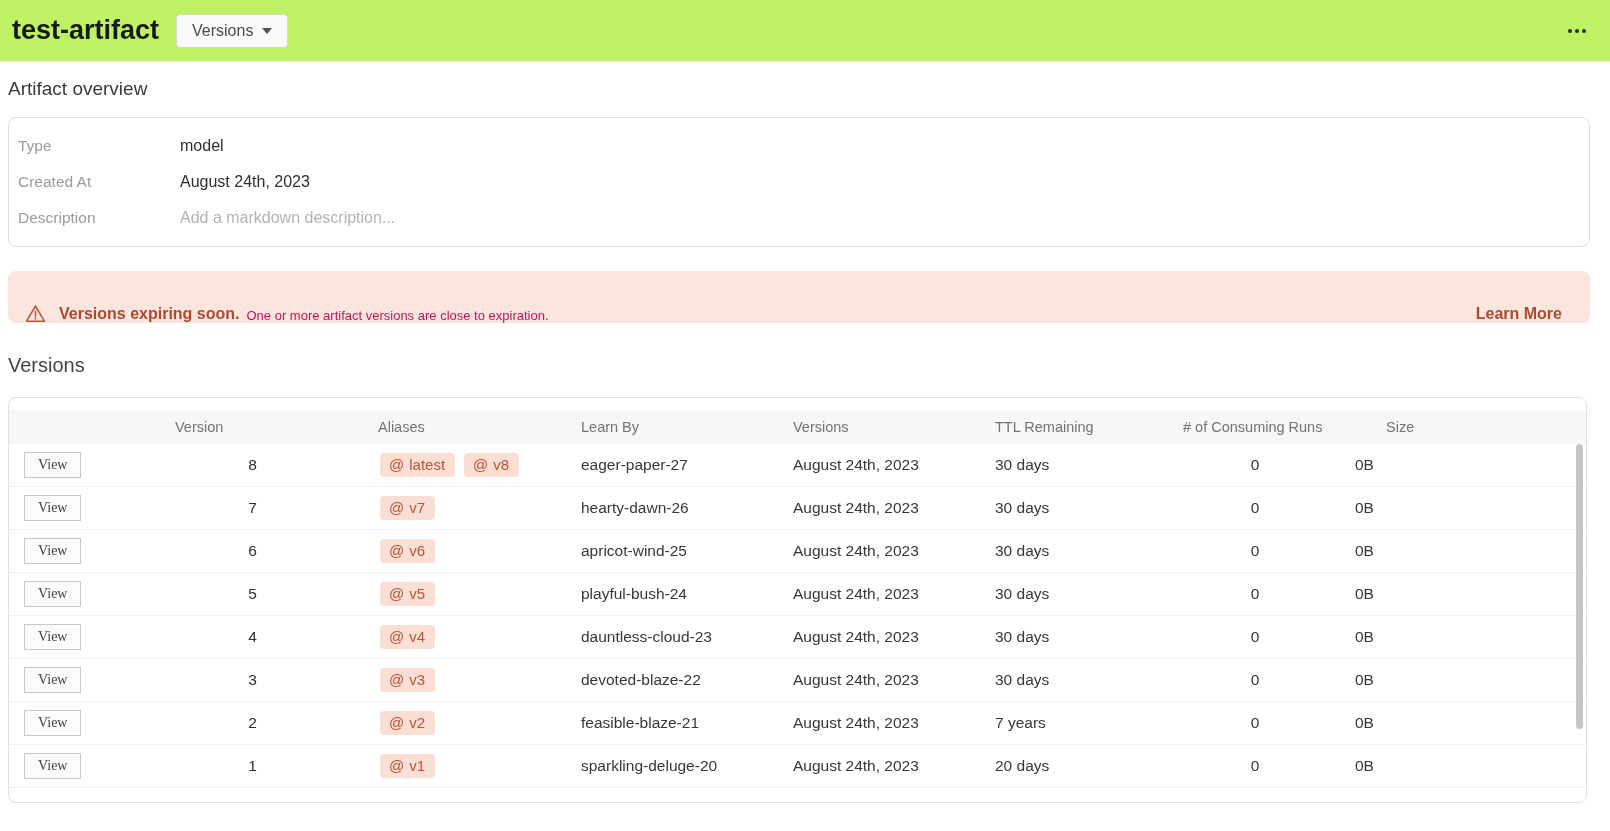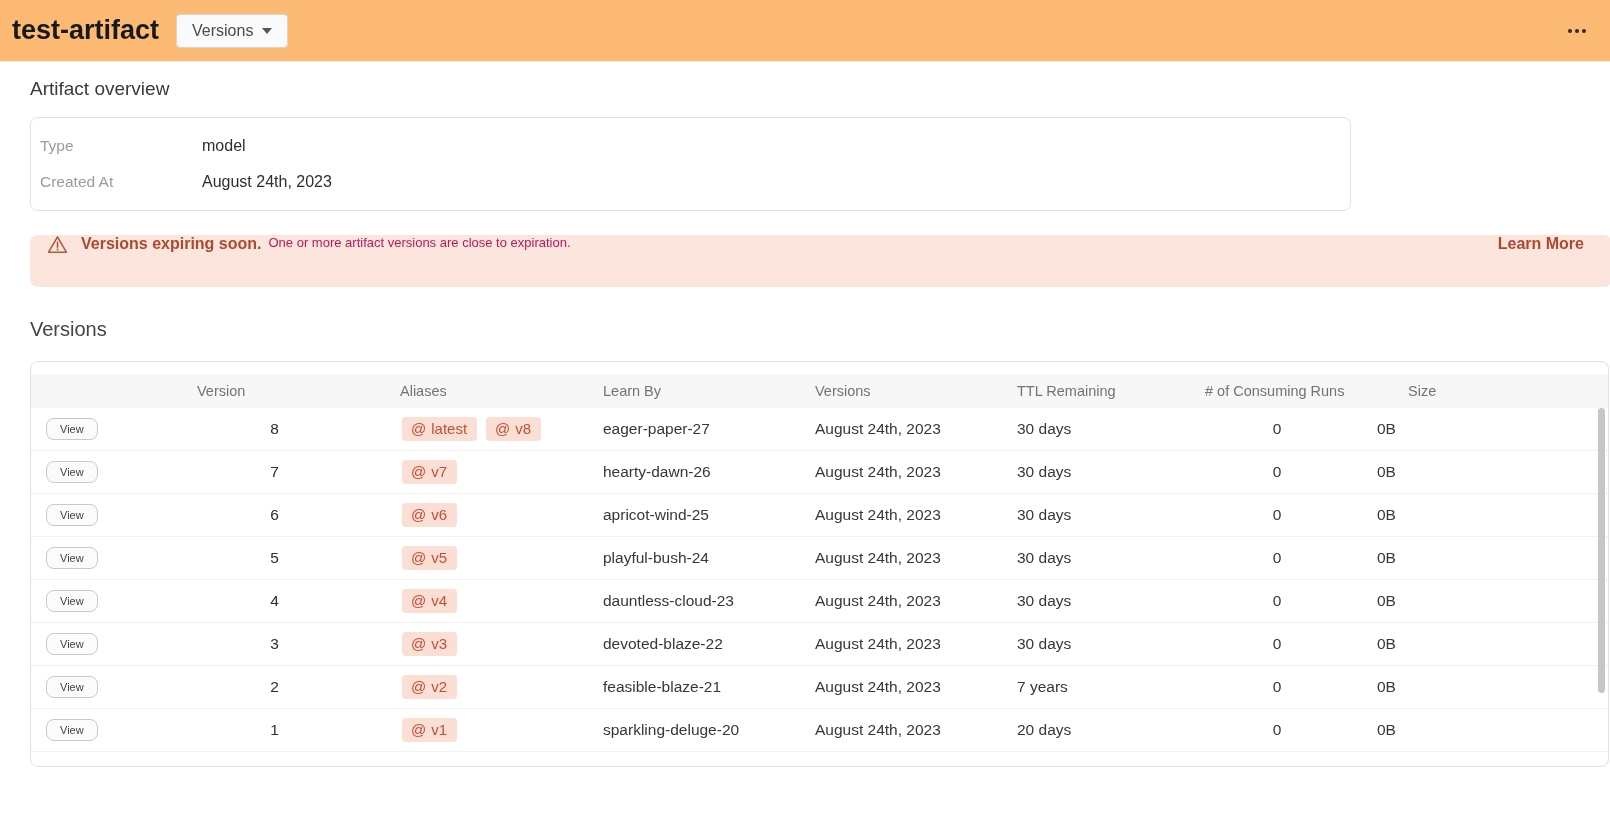--- a/index.html
+++ b/index.html
@@ -6,21 +6,21 @@
   html, body { width: 1610px; height: 831px; overflow: hidden; }
   body {
     font-family: "Liberation Sans", "DejaVu Sans", sans-serif;
     background: #ffffff;
     color: #333;
   }
 
   
   .topbar {
     height: 62px;
-    background: #fdba74;
+    background: #bef264;
     border-bottom: 1px solid #ededed;
     display: flex;
     align-items: center;
     padding: 0 22px 0 12px;
   }
   .artifact-title {
     font-size: 27px;
     font-weight: 700;
     color: #171a1c;
   }
@@ -50,36 +50,36 @@
     gap: 3px;
     padding: 6px 2px;
     cursor: pointer;
   }
   .overflow-menu i {
     width: 4px; height: 4px; border-radius: 50%;
     background: #2b2b2b; display: block;
   }
 
   
-  .content { padding: 16px 14px 0 30px; }
+  .content { padding: 16px 14px 0 8px; }
 
   .section-heading {
     font-size: 19px;
     font-weight: 400;
     color: #3a3a3a;
   }
 
   
   .overview-card {
     margin-top: 17px;
     border: 1px solid #e0e0e0;
     border-radius: 8px;
     background: #fff;
     padding: 10px 0;
-    width: 1321px;
+    width: 1582px;
   }
   .field-row {
     display: flex;
     align-items: center;
     height: 36px;
   }
   .field-label {
     width: 171px;
     padding-left: 9px;
     color: #9b9b9b;
@@ -90,21 +90,21 @@
   .field-placeholder { font-size: 16px; color: #b3b3b3; cursor: text; }
 
   
   .banner {
     margin-top: 24px;
     width: 1582px;
     height: 52px;
     background: #fbe5dd;
     border-radius: 8px;
     display: flex;
-    align-items: flex-start;
+    align-items: flex-end;
     padding: 0 28px 0 17px;
   }
   .banner .warning-icon { flex: none; display: flex; }
   .banner-title {
     margin-left: 13px;
     font-weight: 700;
     font-size: 16px;
     color: #ab4a2f;
   }
   .banner-message {
@@ -159,25 +159,25 @@
     height: 43px;
     border-bottom: 1px solid #f1f1f1;
     font-size: 15.5px;
     color: #373737;
   }
   .tr:last-child { border-bottom: none; }
   .cell-view { padding-left: 15px; }
   .view-button {
     background: #fbfbfb;
     border: 1px solid #c9c9c9;
-    border-radius: 8px;
+    border-radius: 0;
     padding: 4px 13px;
-    font-size: 11px;
+    font-size: 14px;
     color: #424242;
-    font-family: Liberation Sans, sans-serif;
+    font-family: Liberation Serif, serif;
     cursor: pointer;
   }
   .cell-version { text-align: center; color: #2e2e2e; }
   .cell-aliases { padding-left: 20px; display: flex; gap: 9px; }
   .alias-chip {
     background: #fbded4;
     color: #c05138;
     border-radius: 4px;
     padding: 3px 10px 4px 9px;
     font-size: 15px;
@@ -225,20 +225,24 @@
 
   <div class="overview-card">
     <div class="field-row">
       <div class="field-label">Type</div>
       <div class="field-value">model</div>
     </div>
     <div class="field-row">
       <div class="field-label">Created At</div>
       <div class="field-value">August 24th, 2023</div>
     </div>
+    <div class="field-row">
+      <div class="field-label">Description</div>
+      <div class="field-placeholder">Add a markdown description...</div>
+    </div>
   </div>
 
   <div class="banner">
     <span class="warning-icon">
       <svg width="21" height="19" viewBox="0 0 21 19" fill="none">
         <path d="M10.5 2 L19.4 17.2 H1.6 Z" stroke="#b5573c" stroke-width="1.5" stroke-linejoin="round" fill="none"></path>
         <line x1="10.5" y1="7.4" x2="10.5" y2="12.2" stroke="#b5573c" stroke-width="1.6" stroke-linecap="round"></line>
         <circle cx="10.5" cy="14.6" r="1" fill="#b5573c"></circle>
       </svg>
     </span>

